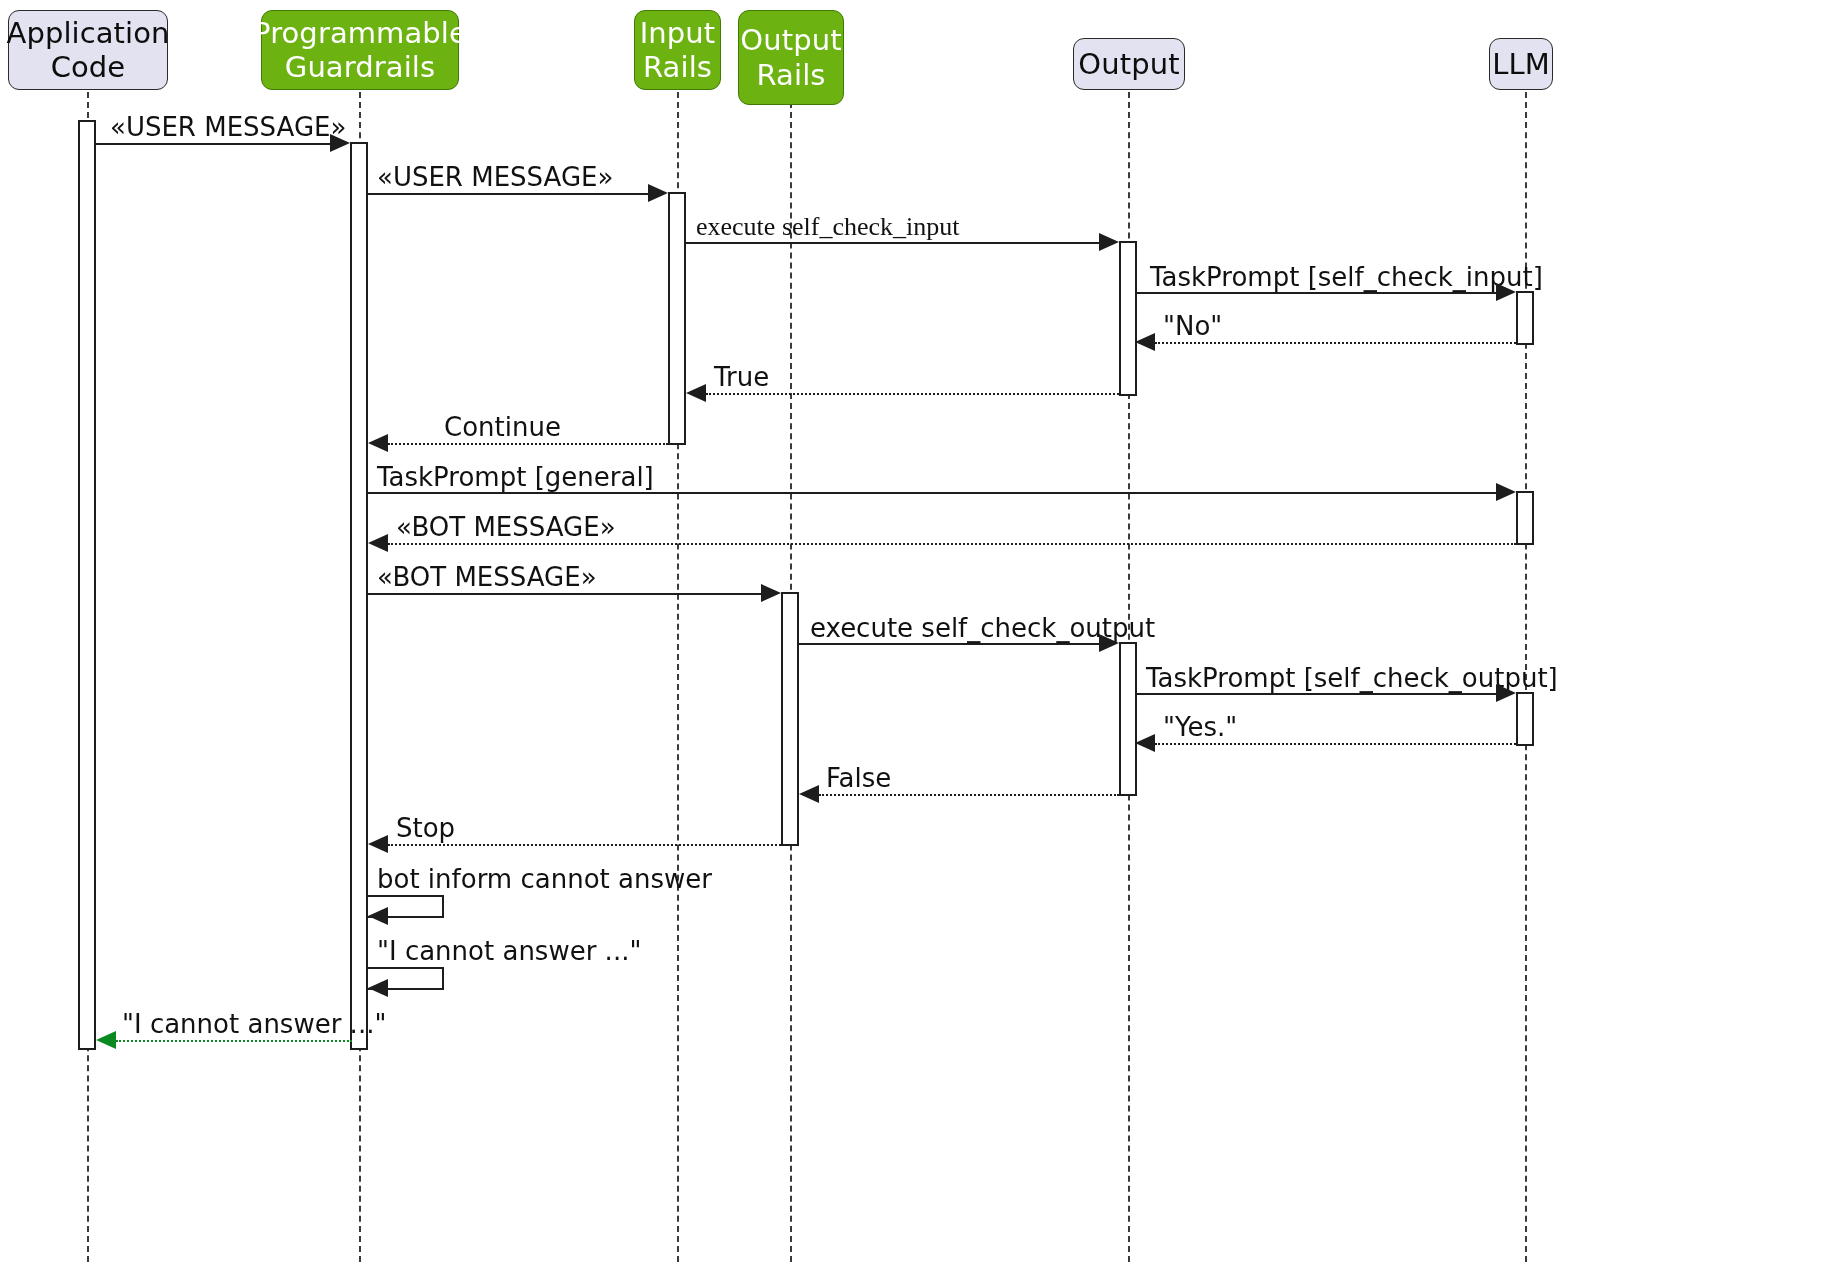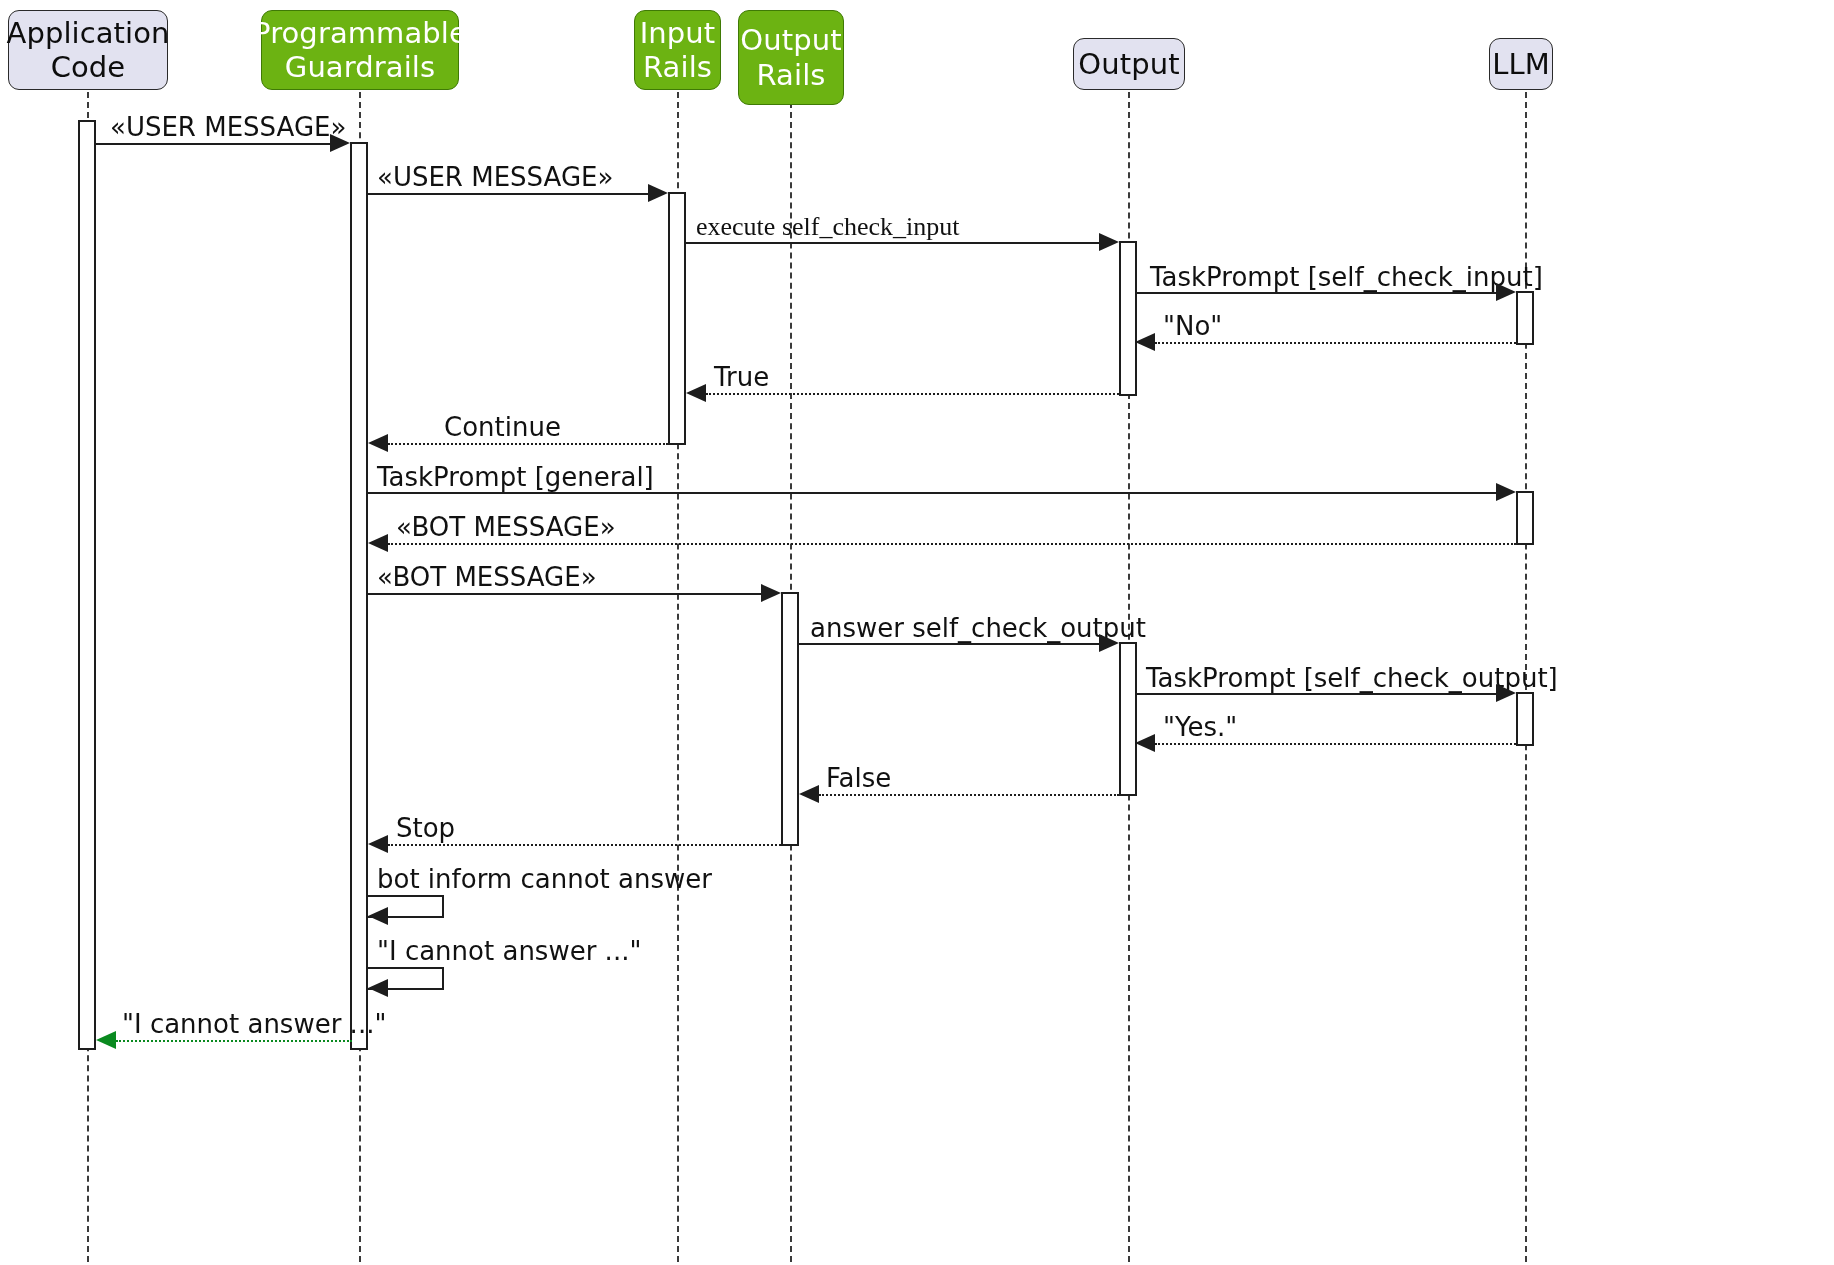--- a/index.html
+++ b/index.html
@@ -126,21 +126,21 @@
   <div class="head right" style="left:1496px;top:483px;"></div>
 
   <div class="caption" style="left:396px;top:514px;">«BOT MESSAGE»</div>
   <div class="msgline ret" style="left:388px;top:543px;width:1128px;"></div>
   <div class="head left" style="left:368px;top:534px;"></div>
 
   <div class="caption" style="left:377px;top:564px;">«BOT MESSAGE»</div>
   <div class="msgline" style="left:368px;top:593px;width:395px;"></div>
   <div class="head right" style="left:761px;top:584px;"></div>
 
-  <div class="caption" style="left:810px;top:615px;">answer self_check_output</div>
+  <div class="caption" style="left:810px;top:615px;">execute self_check_output</div>
   <div class="msgline" style="left:799px;top:643px;width:302px;"></div>
   <div class="head right" style="left:1099px;top:634px;"></div>
 
   <div class="caption" style="left:1146px;top:665px;">TaskPrompt [self_check_output]</div>
   <div class="msgline" style="left:1137px;top:693px;width:361px;"></div>
   <div class="head right" style="left:1496px;top:684px;"></div>
 
   <div class="caption" style="left:1163px;top:714px;">"Yes."</div>
   <div class="msgline ret" style="left:1155px;top:743px;width:361px;"></div>
   <div class="head left" style="left:1135px;top:734px;"></div>

